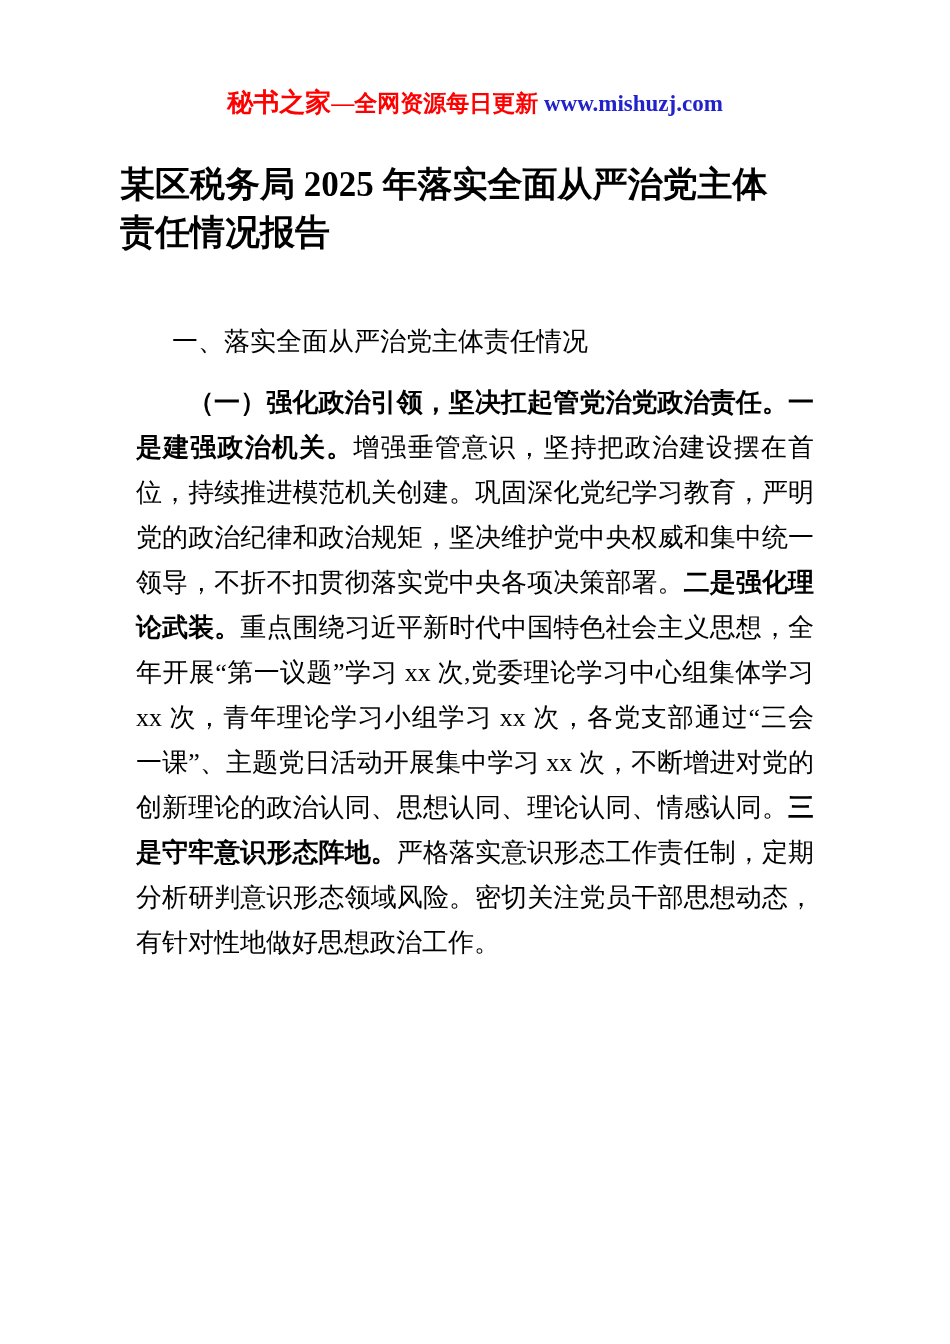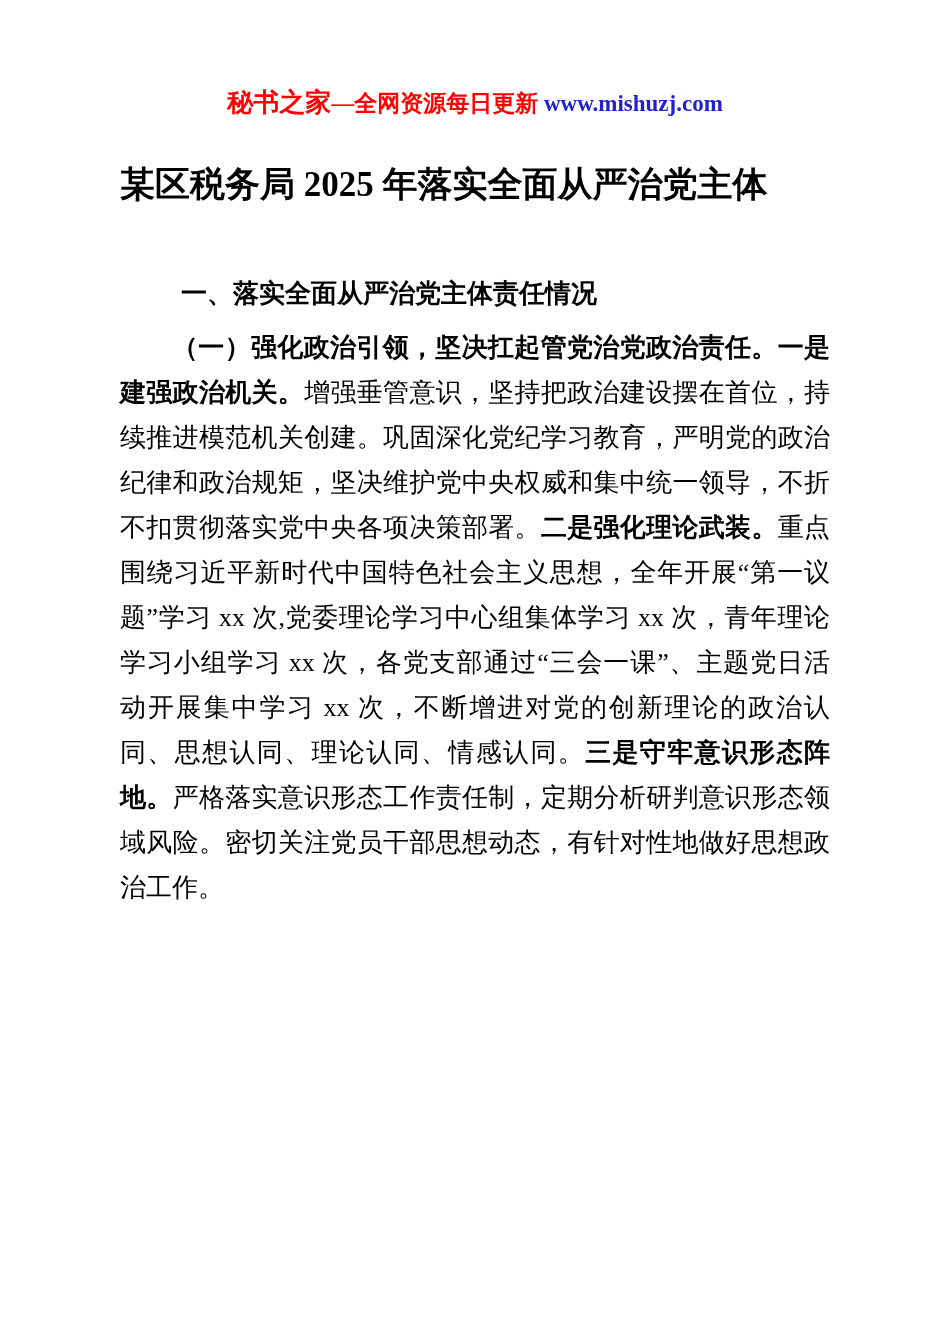--- a/index.html
+++ b/index.html
@@ -51,42 +51,43 @@
     display: block;
   }
   .body-text {
     font-size: 26px;
     line-height: 45px;
     text-align: justify;
     color: #000000;
   }
   .section-heading {
     text-indent: 2em;
-    margin: 9px;
-    font-weight: bold;
+    margin: 0;
+    font-weight: normal;
   }
   .body-para {
     text-indent: 2em;
-    margin: 0;
+    margin: 16px;
   }
   .body-para b {
     font-weight: bold;
   }
 </style>
 </head>
 <body>
 
 <div class="page">
 
   <div class="header">
     <span class="site-name">秘书之家</span><span class="tagline">—全网资源每日更新 </span><a class="site-url" href="#">www.mishuzj.com</a>
   </div>
 
   <h1 class="doc-title">
     <span class="title-line">某区税务局 2025 年落实全面从严治党主体</span>
+    <span class="title-line">责任情况报告</span>
   </h1>
 
   <div class="body-text">
     <p class="section-heading">一、落实全面从严治党主体责任情况</p>
     <div id="paragraphs">
         <p class="body-para"><b>（一）强化政治引领，坚决扛起管党治党政治责任。一是建强政治机关。</b><span>增强垂管意识，坚持把政治建设摆在首位，持续推进模范机关创建。巩固深化党纪学习教育，严明党的政治纪律和政治规矩，坚决维护党中央权威和集中统一领导，不折不扣贯彻落实党中央各项决策部署。</span><b>二是强化理论武装。</b><span>重点围绕习近平新时代中国特色社会主义思想，全年开展“第一议题”学习 xx 次,党委理论学习中心组集体学习 xx 次，青年理论学习小组学习 xx 次，各党支部通过“三会一课”、主题党日活动开展集中学习 xx 次，不断增进对党的创新理论的政治认同、思想认同、理论认同、情感认同。</span><b>三是守牢意识形态阵地。</b><span>严格落实意识形态工作责任制，定期分析研判意识形态领域风险。密切关注党员干部思想动态，有针对性地做好思想政治工作。</span></p>
       </div>
   </div>
 
 </div>

